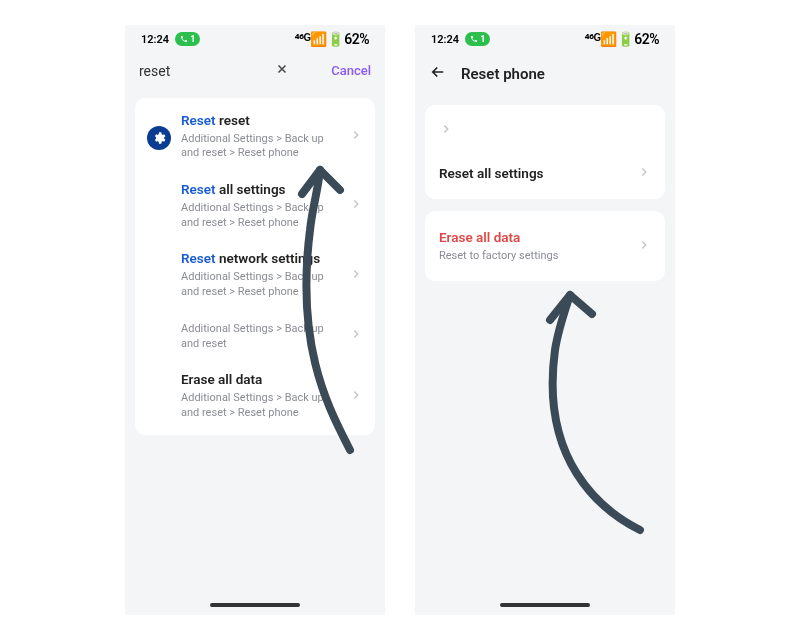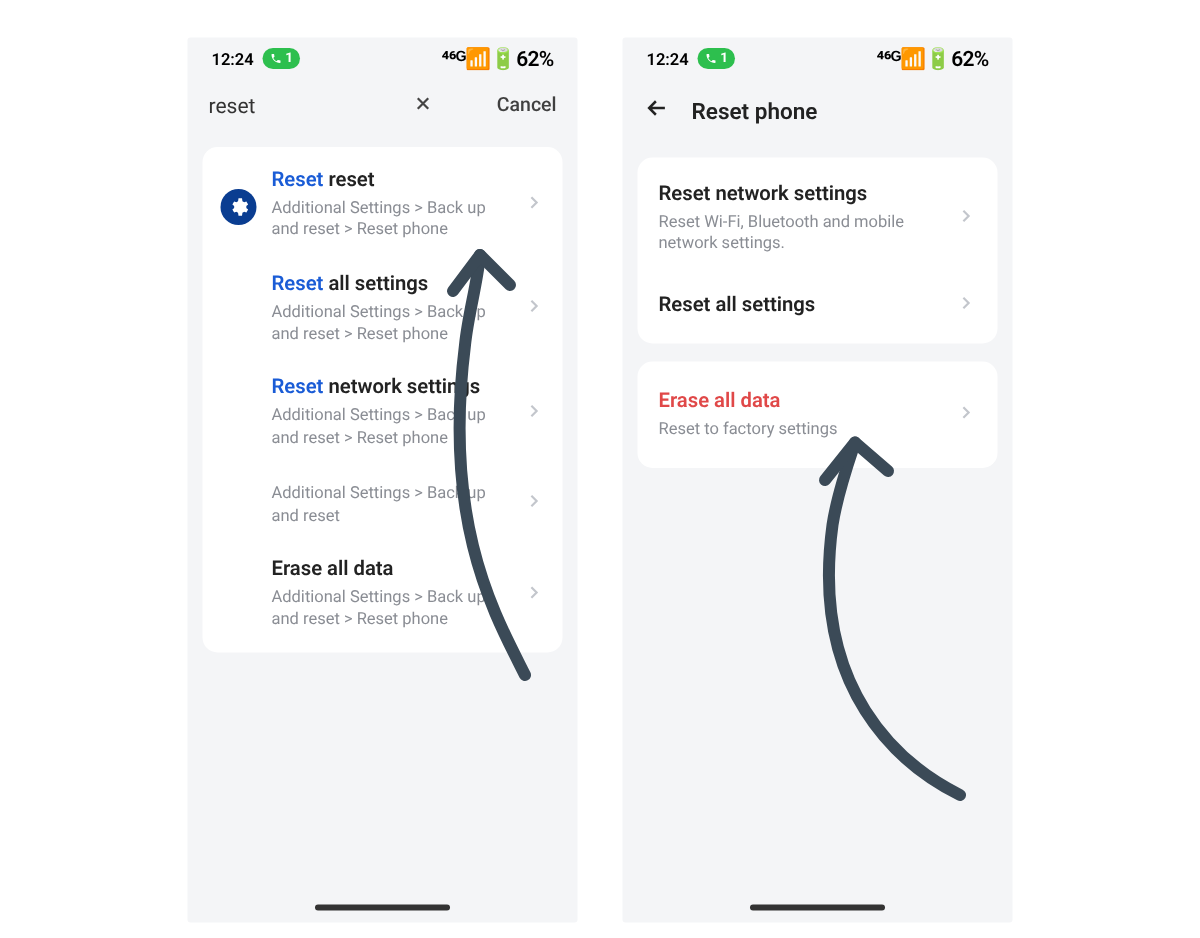--- a/index.html
+++ b/index.html
@@ -57,21 +57,21 @@
     flex: 1;
     font-size: 14px;
     color: #333;
   }
   .searchrow .xicon {
     color: #444;
     font-size: 16px;
     padding: 0 4px;
   }
   .searchrow .cancel {
-    color: #404040;
+    color: #8b5cf6;
     font-size: 13px;
     font-weight: 500;
     margin-left: 28px;
   }
   .card {
     background: #fff;
     margin: 6px 10px;
     border-radius: 10px;
     padding: 4px 0;
   }
@@ -245,24 +245,20 @@
     <span class="backarr">
       <svg viewBox="0 0 24 24" fill="none" stroke="#222" stroke-width="2.2">
           <path d="M19 12H5M11 18l-6-6 6-6"></path>
         </svg>
     </span>
     <span class="ttl">Reset phone</span>
   </div>
 
   <div class="card">
     <div class="row" style="padding:12px 14px">
-      <div class="textcol">
-        <div class="title">Reset network settings</div>
-        <div class="sub">Reset Wi-Fi, Bluetooth and mobile network settings.</div>
-      </div>
       <span class="chev"><svg viewBox="0 0 24 24" fill="none" stroke="currentColor" stroke-width="2.5">
             <path d="M9 6l6 6-6 6"></path>
           </svg></span>
     </div>
     <div class="row" style="padding:12px 14px">
       <div class="textcol">
         <div class="title">Reset all settings</div>
       </div>
       <span class="chev"><svg viewBox="0 0 24 24" fill="none" stroke="currentColor" stroke-width="2.5">
             <path d="M9 6l6 6-6 6"></path>

